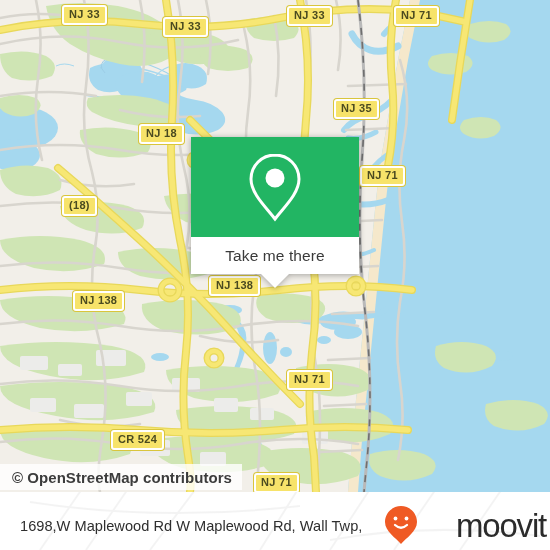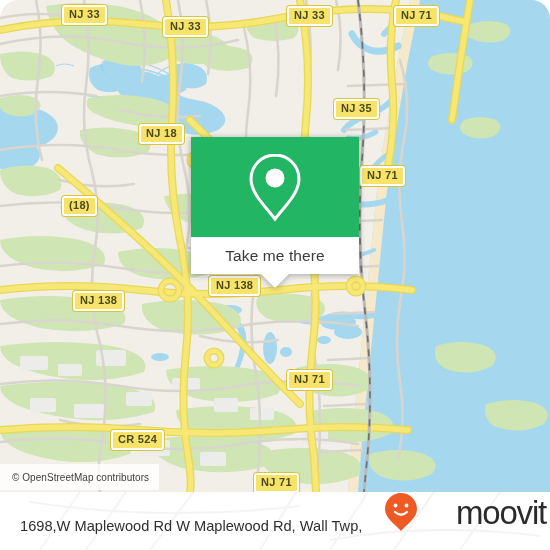--- a/index.html
+++ b/index.html
@@ -10,21 +10,20 @@
   }
   body {
     font-family: "Liberation Sans", sans-serif;
   }
   #screen {
     position: relative;
     width: 550px;
     height: 550px;
     overflow: hidden;
     background: #ffffff;
-    border-radius: 19px;
   }
 
   
   #map {
     position: absolute;
     left: 0; top: 0;
     width: 550px;
     height: 492px;
     overflow: hidden;
     background: #f2efe9;
@@ -34,25 +33,26 @@
   
   #attribution {
     position: absolute;
     left: 0;
     top: 464px;
     height: 26px;
     display: flex;
     align-items: center;
     padding: 0 10px 0 12px;
     background: rgba(255,255,255,0.80);
-    font-size: 10px;
+    font-size: 15px;
     color: #3c3c3c;
     letter-spacing: 0.05px;
     white-space: nowrap;
     z-index: 30;
+    font-weight: bold;
   }
 
   
   #popup {
     position: absolute;
     left: 191px;
     top: 121px;
     width: 168px;
     z-index: 40;
     filter: drop-shadow(0 1px 3px rgba(0,0,0,0.32));
@@ -114,21 +114,21 @@
     margin-left: 12px;
     width: 400px;
     font-size: 14.6px;
     line-height: 21px;
     color: #2e2e2e;
     letter-spacing: 0.02px;
   }
   #footer-logo {
     position: absolute;
     right: 12px;
-    top: 0;
+    top: 13px;
     z-index: 2;
     display: flex;
     align-items: center;
     gap: 36px;
   }
   #moovit-word {
     font-size: 33px;
     line-height: 33px;
     color: #2b2b2b;
     letter-spacing: -1.2px;

